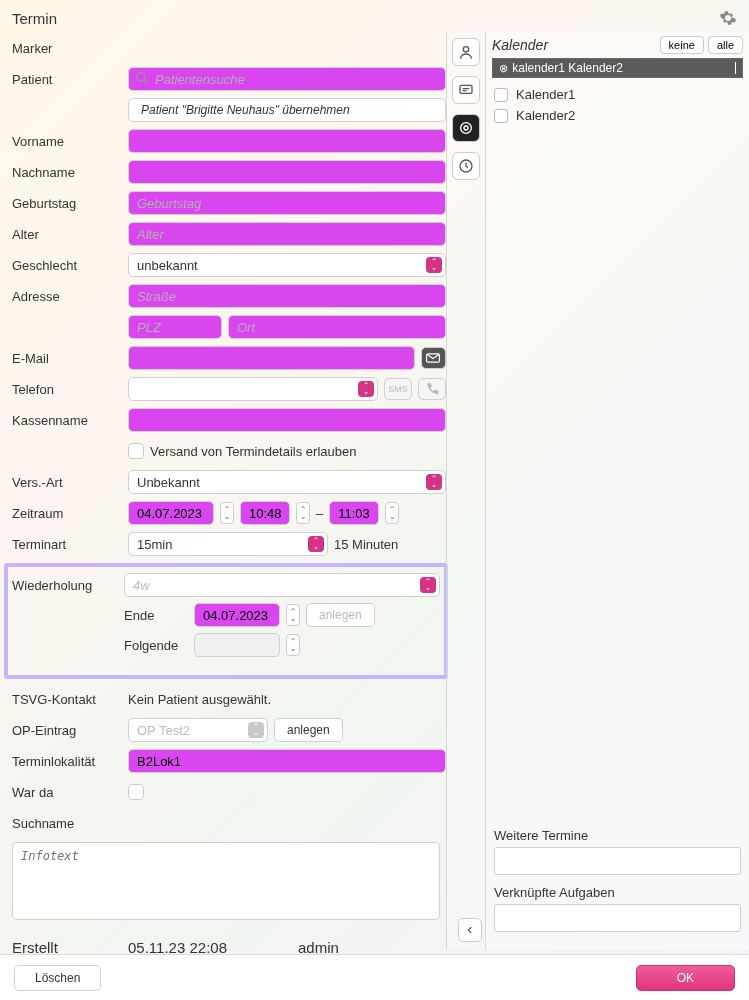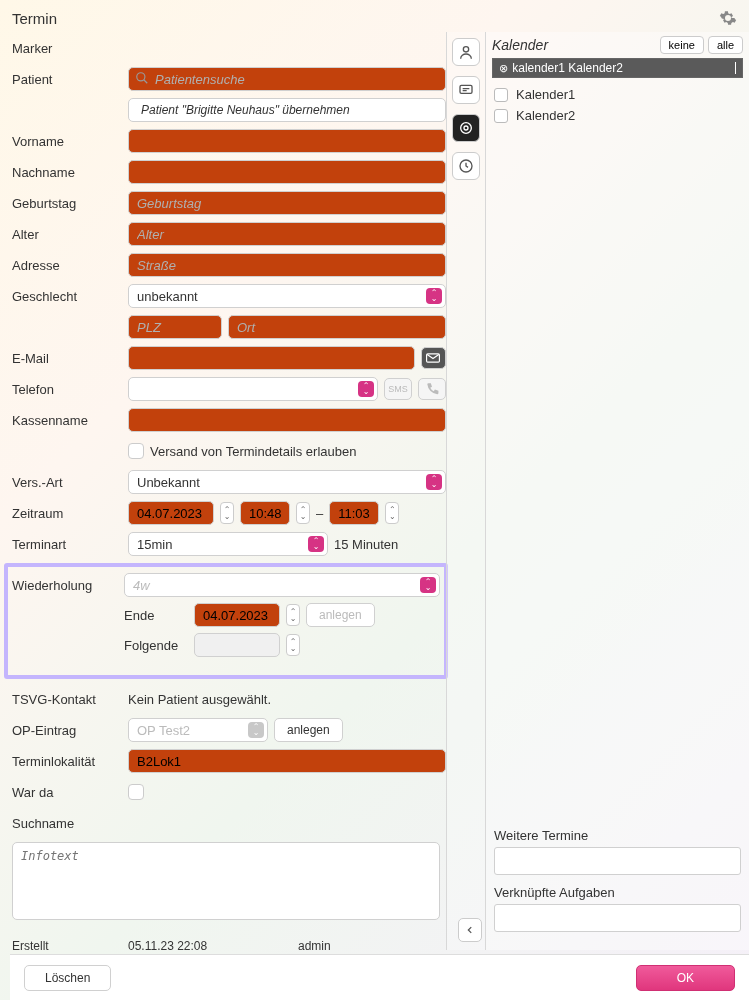--- a/index.html
+++ b/index.html
@@ -48,21 +48,21 @@
   flex: 1;
   display: flex;
   align-items: center;
   gap: 6px;
 }
 
 input[type=text], .txt {
   height: 24px;
   border: 1px solid #d0d0d0;
   border-radius: 5px;
-  background: #c2410c;
+  background: #d946ef;
   padding: 0 8px;
   font-size: 13px;
   width: 100%;
 }
 .txt::placeholder, input::placeholder { color: #b0b0b0; font-style: italic; }
 .sel {
   position: relative;
   height: 24px;
   border: 1px solid #d0d0d0;
   border-radius: 5px;
@@ -160,21 +160,21 @@
   background: #fff;
   padding: 6px 8px;
   font-size: 12px;
   font-style: italic;
   color:#b0b0b0;
   resize: none;
 }
 
 .metarow {
   display:flex;
-  font-size:12px;
+  font-size:15px;
   padding: 2px 0;
 }
 .metarow .c1 { width:116px; }
 .metarow .c2 { width:170px; }
 .metarow .c3 { }
 
 
 .tool-col {
   width: 40px;
   display:flex;
@@ -237,21 +237,21 @@
   bottom: 58px;
   width:24px; height:24px;
   border:1px solid #ccc; border-radius:5px; background:#fff;
   display:flex; align-items:center; justify-content:center;
   cursor:pointer;
 }
 
 
 .bottombar {
   position:absolute;
-  bottom:0; left:10px; right:0;
+  bottom:0; left:0; right:0;
   height: 46px;
   background:#fff;
   border-top:1px solid #ddd;
   display:flex;
   align-items:center;
   justify-content:space-between;
   padding: 0 14px;
 }
 .bottombar .btn { height:26px; padding: 0 20px; background:#fff; }
 .btn.primary {
@@ -327,34 +327,34 @@
     </div>
 
     <div class="row">
       <label class="fld">Alter</label>
       <div class="ctrls">
           <input type="text" class="txt" placeholder="Alter" style="">
         </div>
     </div>
 
     <div class="row">
-      <label class="fld">Adresse</label>
-      <div class="ctrls">
-          <input type="text" class="txt" placeholder="Straße" style="">
-        </div>
-    </div>
-
-    <div class="row">
       <label class="fld">Geschlecht</label>
       <div class="ctrls">
         <div class="sel">
           <span>unbekannt</span>
             <span class="arrow"></span>
         </div>
       </div>
+    </div>
+
+    <div class="row">
+      <label class="fld">Adresse</label>
+      <div class="ctrls">
+          <input type="text" class="txt" placeholder="Straße" style="">
+        </div>
     </div>
 
     <div class="row">
       <label class="fld"></label>
       <div class="ctrls">
         <input type="text" class="txt" style="width: 94px; flex: 0 0 auto;" placeholder="PLZ">
         <input type="text" class="txt" placeholder="Ort" style="">
       </div>
     </div>
 

